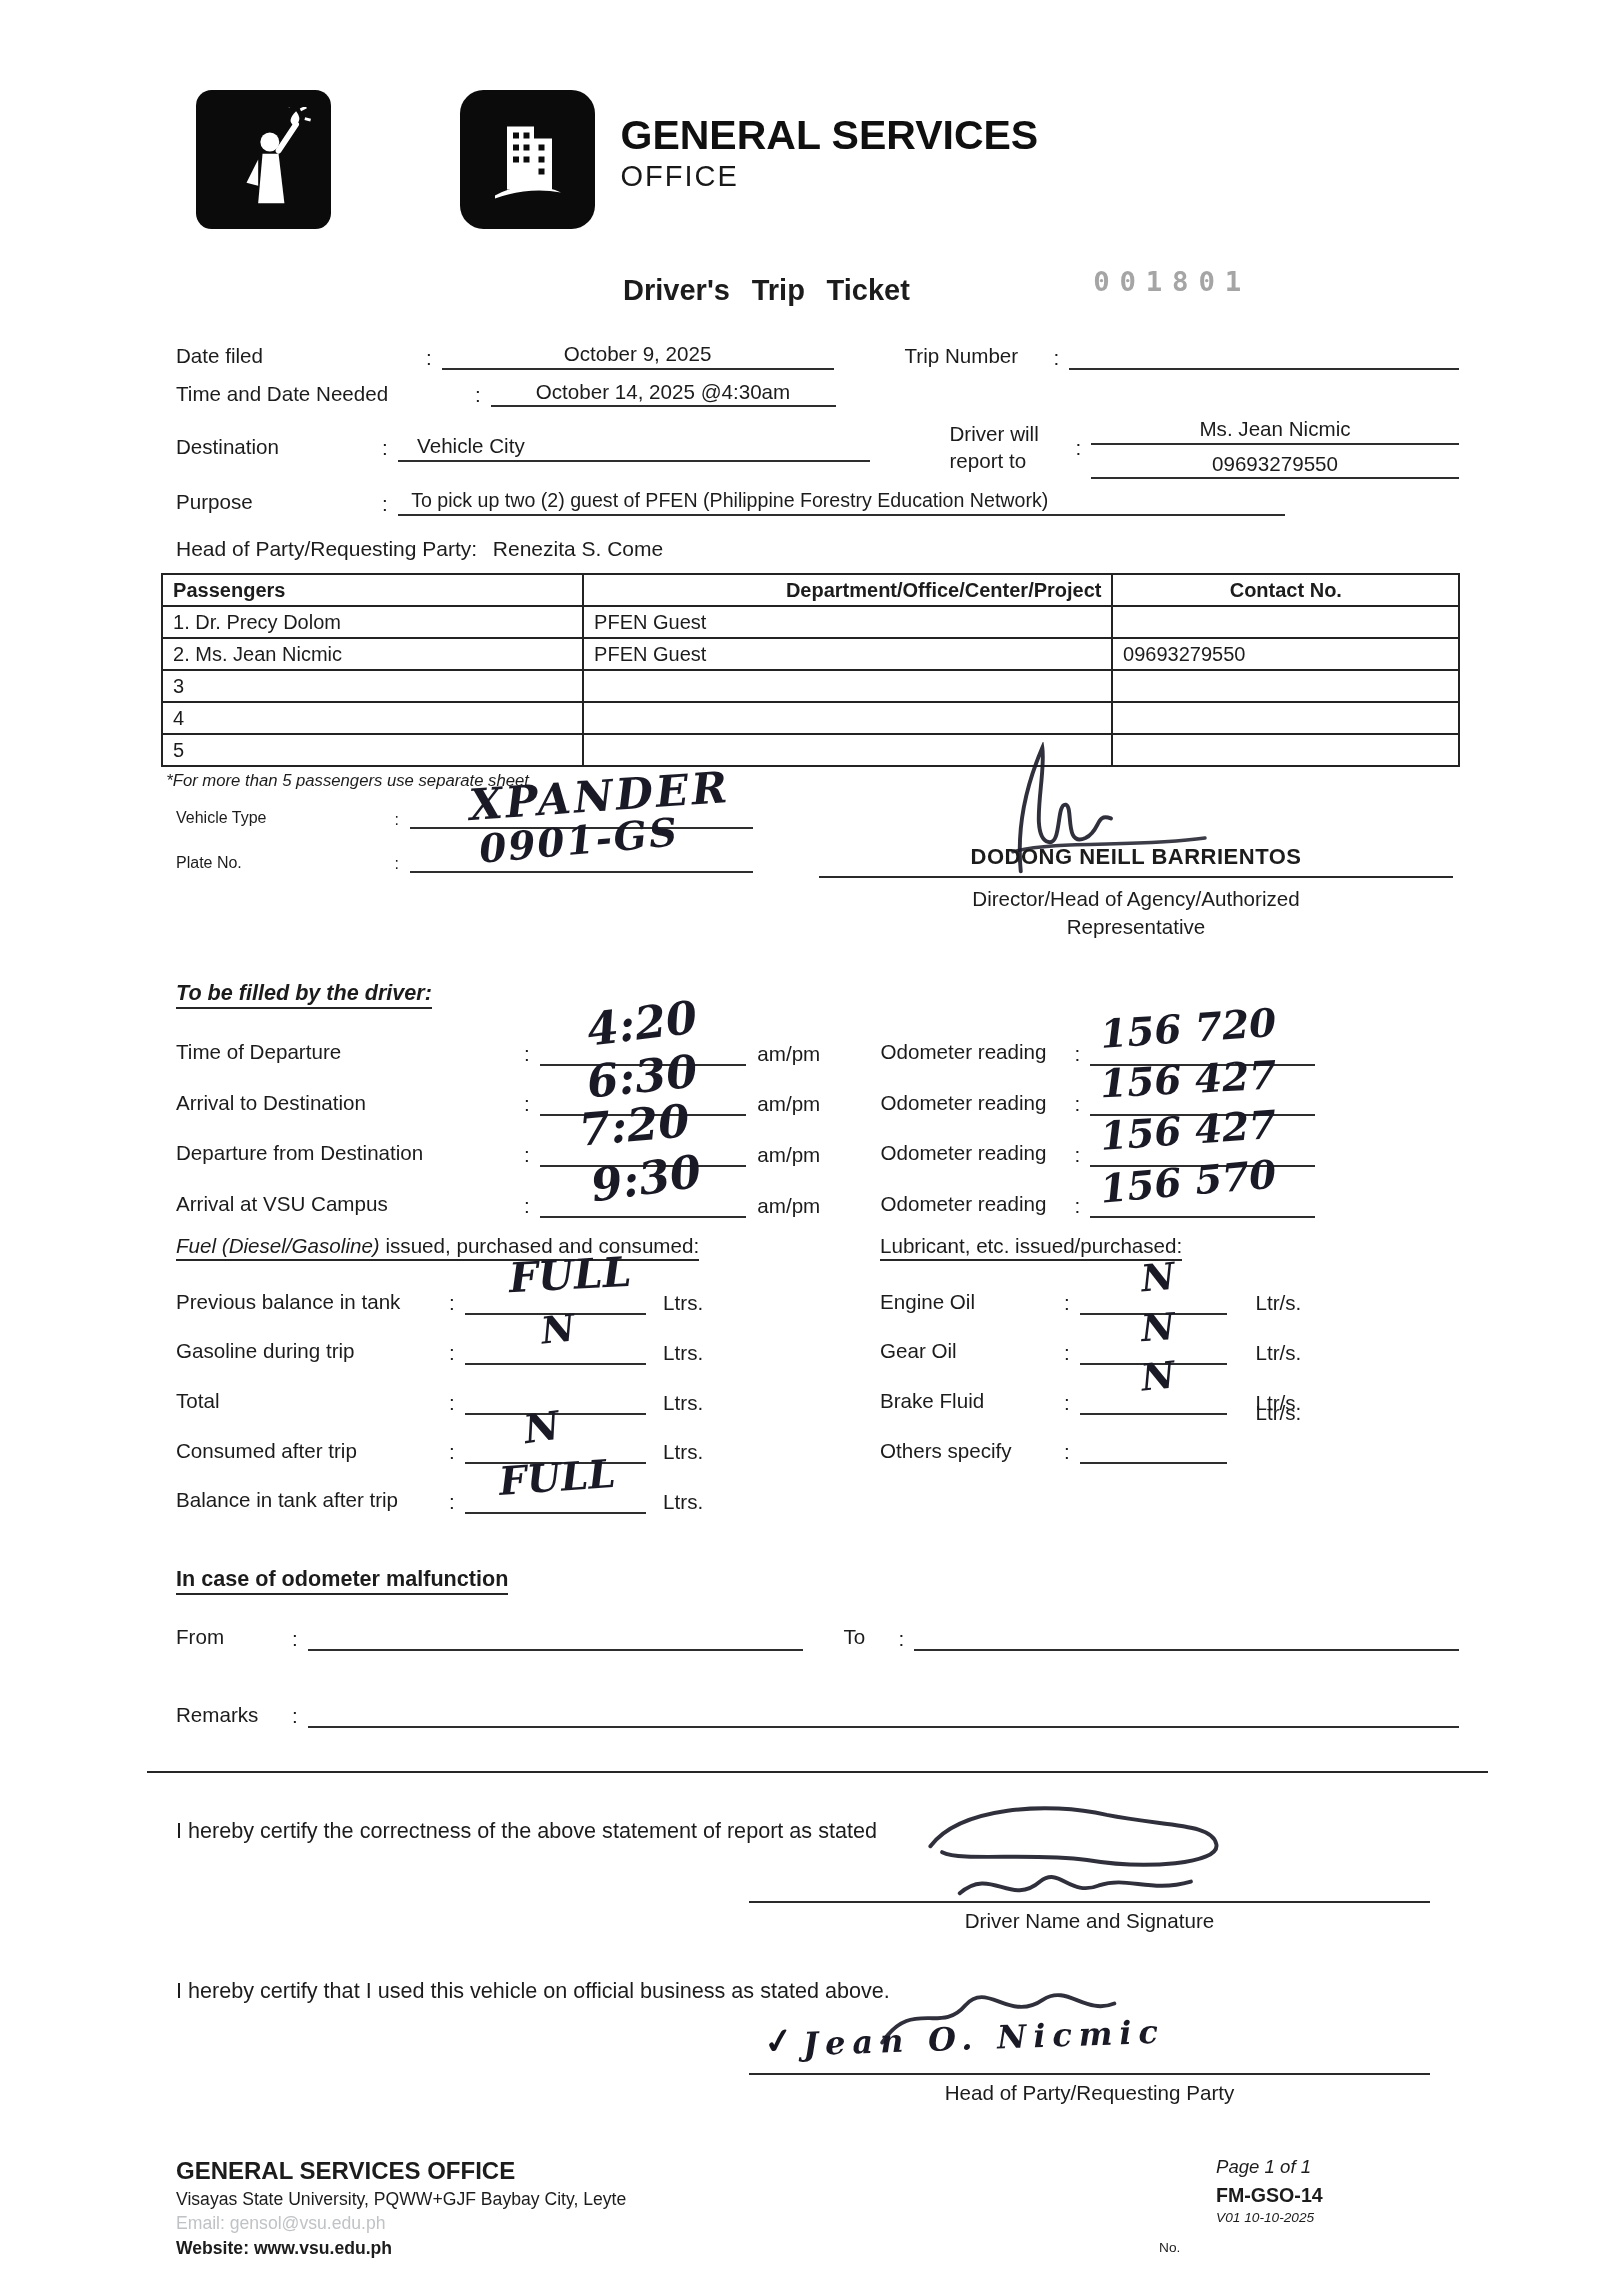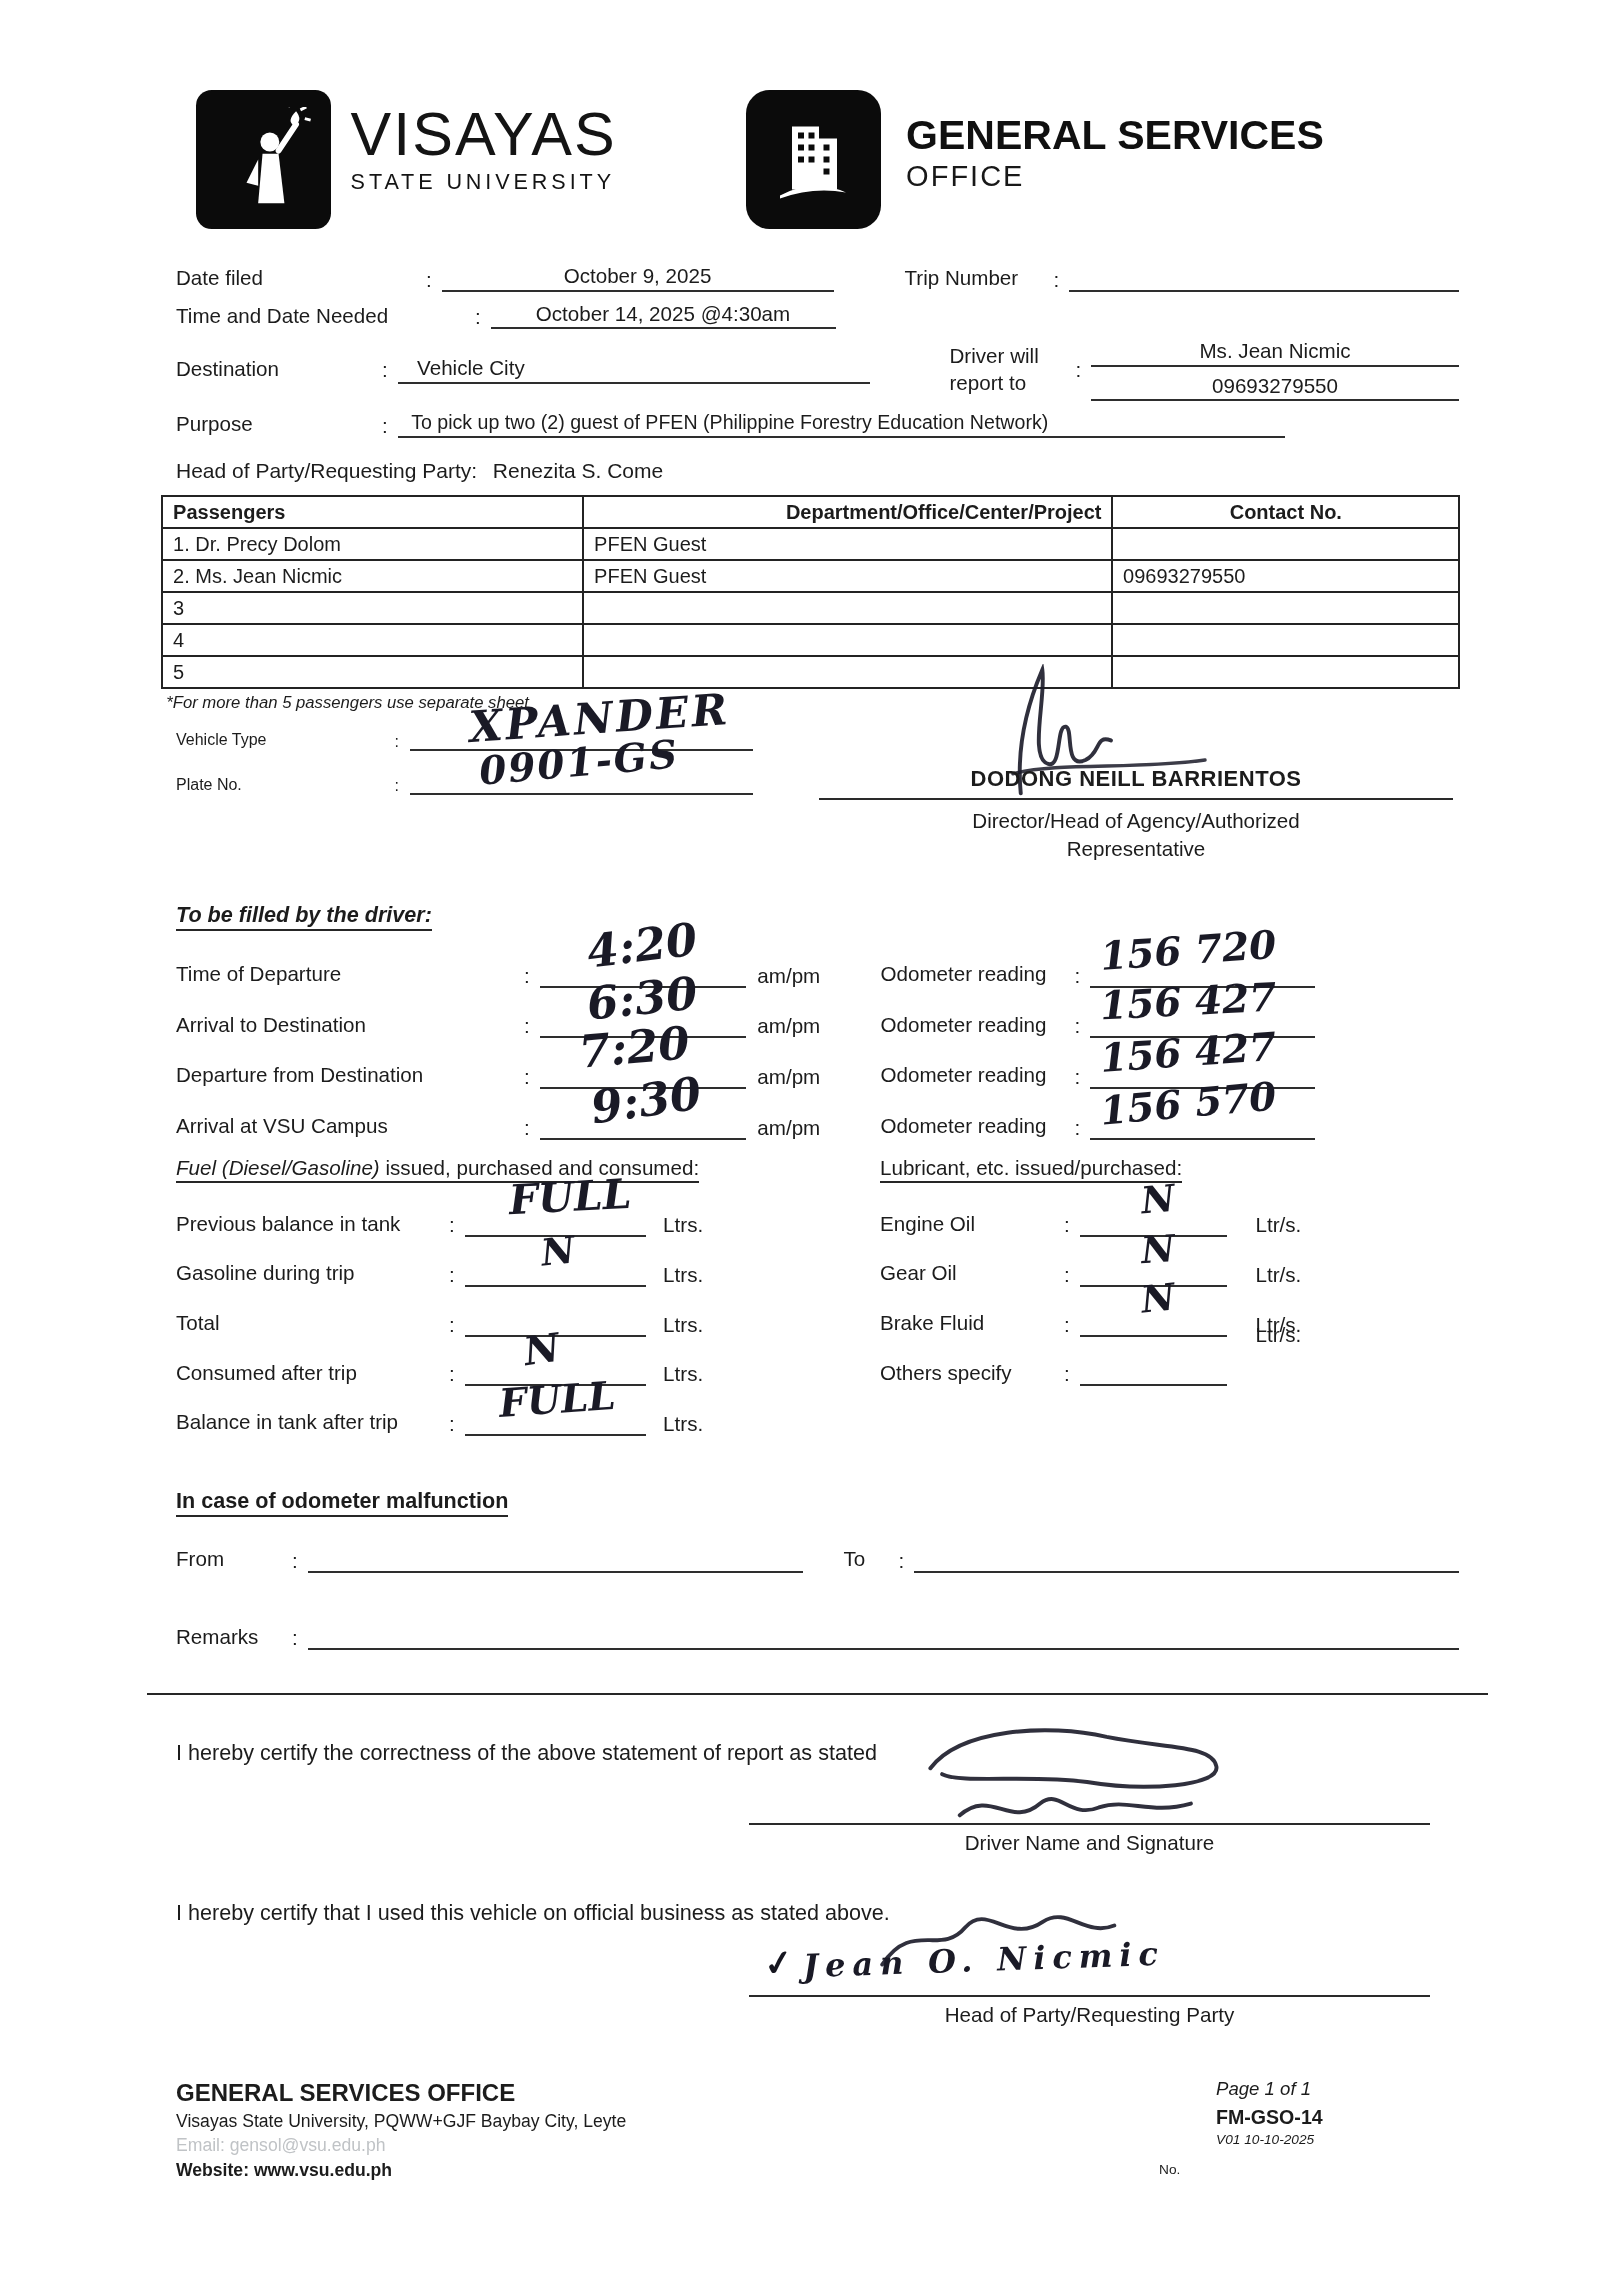--- a/index.html
+++ b/index.html
@@ -116,24 +116,20 @@
       <span>
         <svg width="94" height="102" viewBox="0 0 64 70">
           <circle cx="36" cy="24" r="6.5" fill="#fff"></circle>
           <path d="M28 66 L31 32 L42 32 L46 66 Z" fill="#fff"></path>
           <path d="M42 30 L54 12" stroke="#fff" stroke-width="4" stroke-linecap="round"></path>
           <path d="M54 3 q5 6 -1 10 q-6 -3 1 -10" fill="#fff"></path>
           <path d="M28 36 L20 52 L28 54 Z" fill="#fff"></path>
           <path d="M57 2 l4 -2 M60 8 l4 1 M50 0 l-1 -3" stroke="#fff" stroke-width="2"></path>
         </svg>
       </span>
-    </div>
-    <div class="vsu-text">
-      <div class="vsu-name">VISAYAS</div>
-      <div class="vsu-sub">STATE UNIVERSITY</div>
     </div>
     <div class="gso-wrap">
       <div class="logo-box gso-box">
         <span>
           <svg width="90" height="94" viewBox="0 0 60 62">
             <path d="M16 10 h18 v42 h-18 z" fill="#fff"></path>
             <path d="M34 18 h12 v34 h-12 z" fill="#fff"></path>
             <g fill="#0b0b0b">
               <rect x="20" y="14" width="4" height="4"></rect>
                 <rect x="27" y="14" width="4" height="4"></rect>
@@ -151,20 +147,24 @@
       </div>
       <div class="gso-text">
         <div class="gso-name">GENERAL SERVICES</div>
         <div class="gso-sub">OFFICE</div>
       </div>
     </div>
   </div>
 
   <div class="content">
 
+    <div class="title-row">
+      <div class="title">Driver's Trip Ticket</div>
+      <div class="stamp">001801</div>
+    </div>
 
     <div class="fields">
 
       <div class="frow">
         <span class="lbl" style="width:240px">Date filed</span>
         <span class="colon"></span>
         <span class="uline center" style="width:392px">October 9, 2025</span>
         <span class="flex1"></span>
         <span class="lbl" style="width:139px">Trip Number</span>
         <span class="colon"></span>

